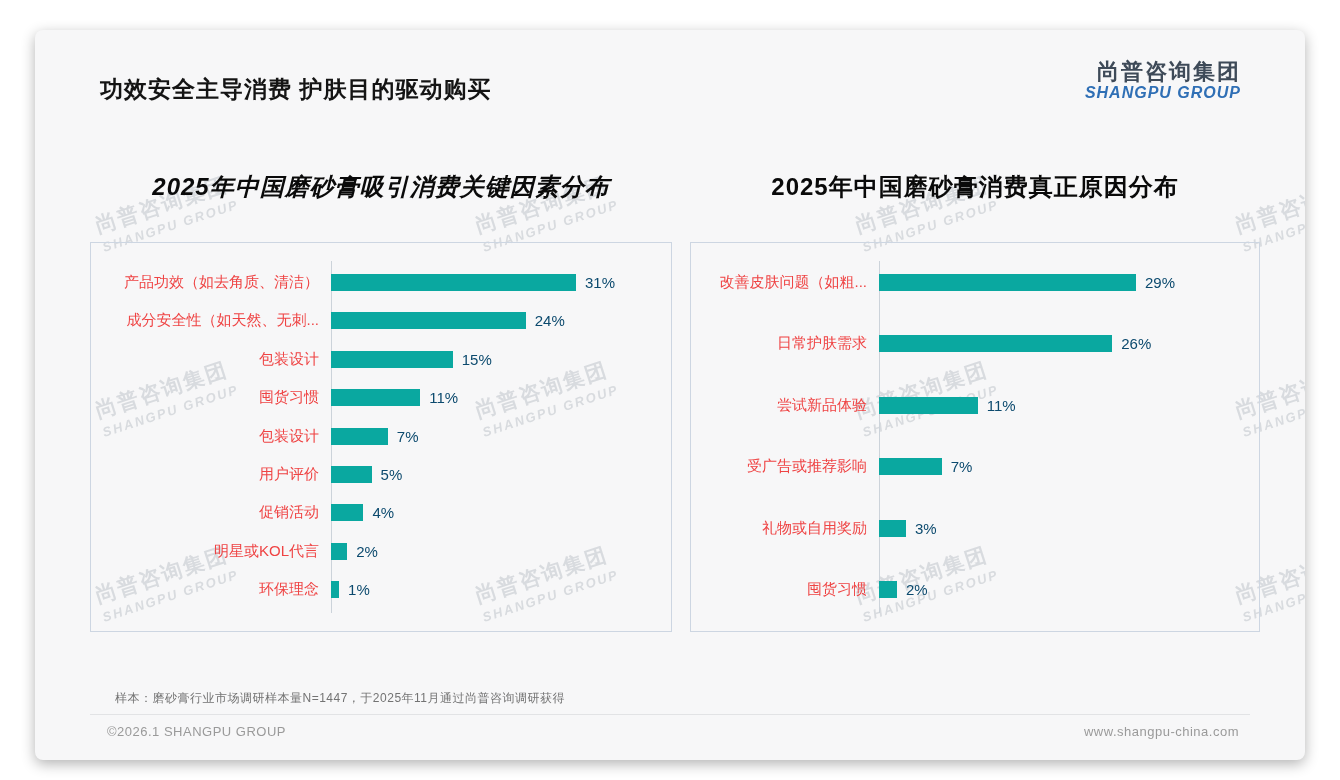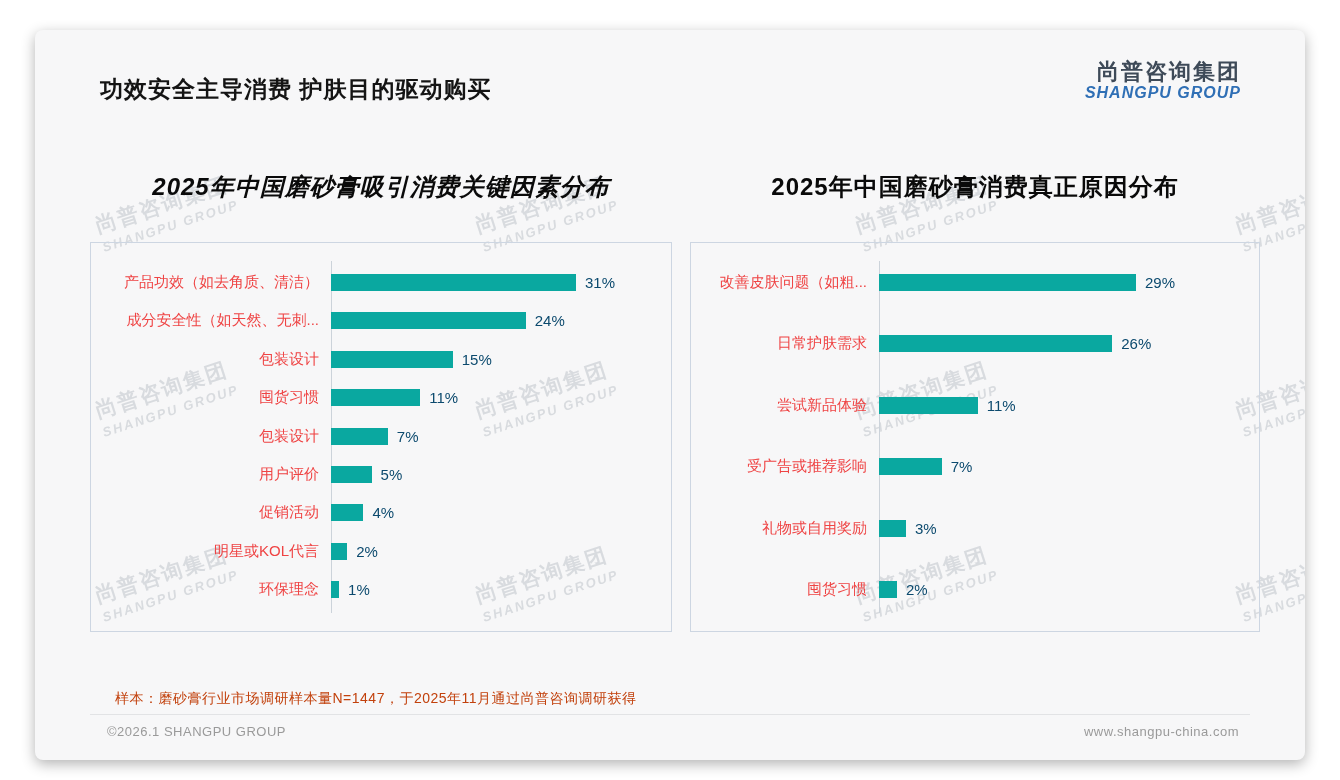--- a/index.html
+++ b/index.html
@@ -89,21 +89,21 @@
     margin-left: 9px; white-space: nowrap;
   }
   .axis-line {
     position: absolute;
     left: var(--labelw); top: 18px; bottom: 18px;
     width: 1px; background: #ccd3da;
   }
 
   .footer-note {
     position: absolute; left: 80px; top: 660px;
-    font-size: 14px; color: #c2410c; letter-spacing: 0.5px;
+    font-size: 12px; color: #737373; letter-spacing: 0.5px;
   }
   .footer-divider {
     position: absolute; left: 55px; right: 55px; top: 684px;
     height: 1px; background: #e2e3e5;
   }
   .footer-left {
     position: absolute; left: 72px; top: 694px;
     font-size: 13px; color: #9a9a9a; letter-spacing: 0.5px;
   }
   .footer-right {

